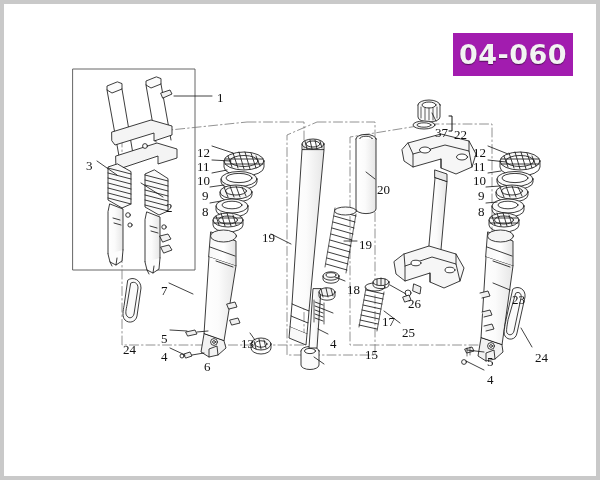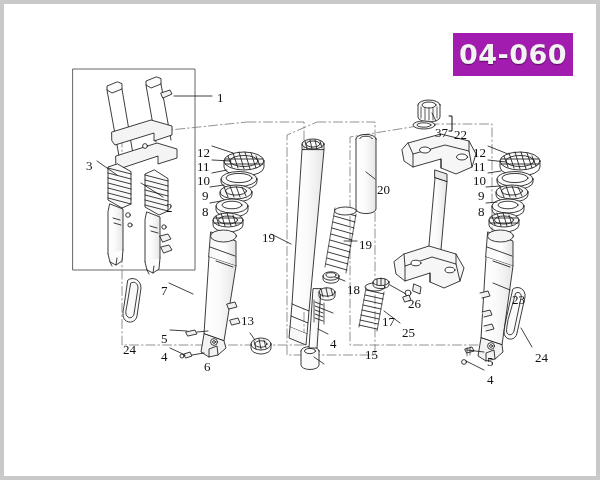--- a/index.html
+++ b/index.html
@@ -423,21 +423,21 @@
       <div class="callout" style="left: 82px; top: 155px;">3</div>
       <div class="callout" style="left: 157px; top: 346px;">4</div>
       <div class="callout" style="left: 157px; top: 328px;">5</div>
       <div class="callout" style="left: 200px; top: 356px;">6</div>
       <div class="callout" style="left: 157px; top: 280px;">7</div>
       <div class="callout" style="left: 198px; top: 201px;">8</div>
       <div class="callout" style="left: 198px; top: 185px;">9</div>
       <div class="callout" style="left: 193px; top: 170px;">10</div>
       <div class="callout" style="left: 193px; top: 156px;">11</div>
       <div class="callout" style="left: 193px; top: 142px;">12</div>
-      <div class="callout" style="left: 237px; top: 310px;">13</div>
+      <div class="callout" style="left: 237px; top: 333px;">13</div>
       <div class="callout" style="left: 258px; top: 227px;">19</div>
       <div class="callout" style="left: 322px; top: 344px; margin-left: 39px;">15</div>
       <div class="callout" style="left: 326px; top: 333px;">4</div>
       <div class="callout" style="left: 330px; top: 311px; margin-left: 48px;">17</div>
       <div class="callout" style="left: 343px; top: 279px;">18</div>
       <div class="callout" style="left: 355px; top: 234px;">19</div>
       <div class="callout" style="left: 373px; top: 179px;">20</div>
       <div class="callout" style="left: 431px; top: 122px;">37</div>
       <div class="callout" style="left: 450px; top: 124px;">22</div>
       <div class="callout" style="left: 508px; top: 289px;">23</div>

